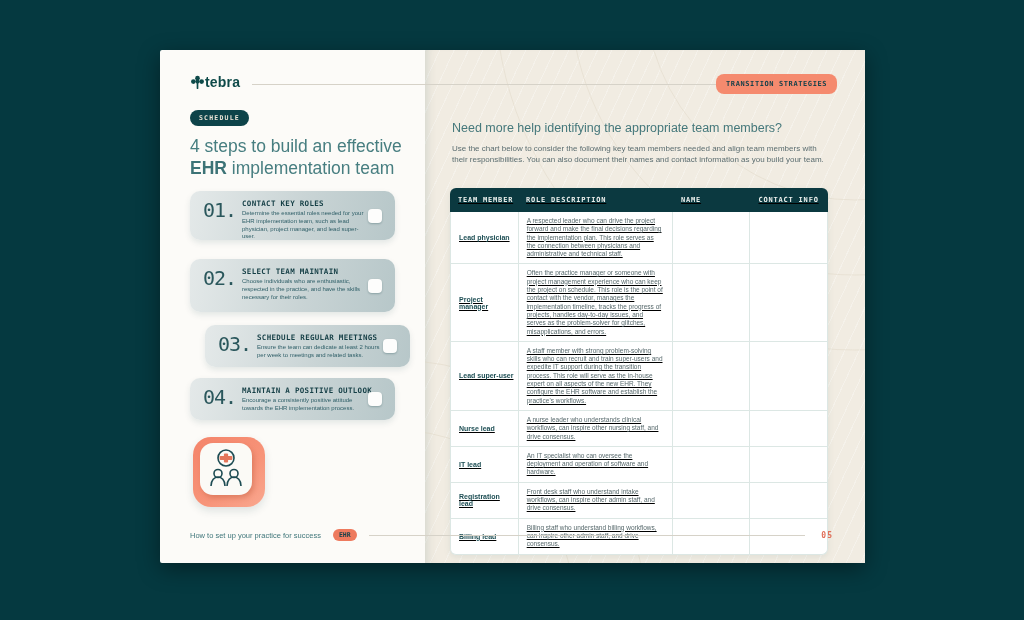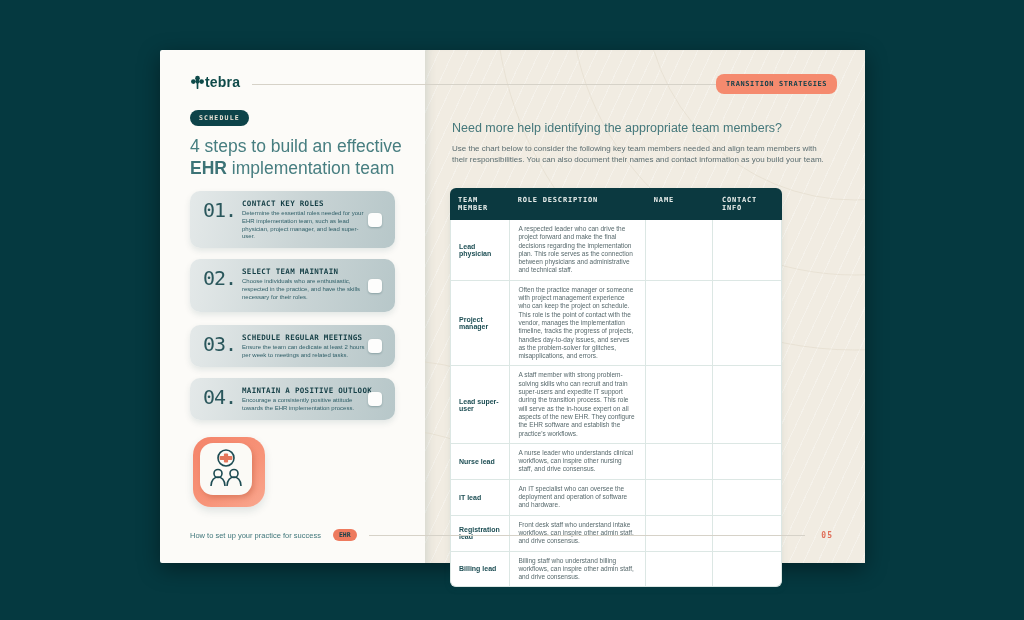--- a/index.html
+++ b/index.html
@@ -48,23 +48,23 @@
     position:absolute;left:30px;top:86px;width:230px;
     font-size:17.5px;line-height:21.5px;color:#477e80;font-weight:400;
   }
   .main-title b{color:#3c7376;}
 
   .step-card{
     position:absolute;left:30px;width:205px;border-radius:10px;
     background:linear-gradient(100deg,#e4e9e9 0%,#c9d4d5 55%,#b7c7c9 100%);
     box-shadow:0 3px 6px rgba(13,60,66,.10);
   }
-  .sc1{top:141px;height:57px;}
+  .sc1{top:141px;height:49px;}
   .sc2{top:209px;height:53px;}
-  .sc3{top:275px;height:42px;}
+  .sc3{top:275px;height:42px;margin-left:15px;}
   .sc4{top:328px;height:42px;}
   .step-number{
     position:absolute;left:13px;top:7px;
     font-family:"DejaVu Sans Mono",monospace;
     font-size:20px;color:#2a575c;letter-spacing:-1px;
   }
   .step-title{
     position:absolute;left:52px;top:8px;
     font-family:"DejaVu Sans Mono",monospace;font-weight:bold;
     font-size:7.5px;letter-spacing:.3px;color:#153f46;white-space:nowrap;
@@ -110,22 +110,22 @@
   
   .right-heading{
     position:absolute;left:292px;top:71px;
     font-size:12.5px;color:#45787b;font-weight:500;z-index:2;
   }
   .right-intro{
     position:absolute;left:292px;top:93px;width:380px;
     font-size:8px;line-height:11px;color:#5b6d70;z-index:2;
   }
 
-  .chart{position:absolute;left:290px;top:138px;width:332px;z-index:2;
-    filter:drop-shadow(0 2px 3px rgba(13,60,66,.08));}
+  .chart{position:absolute;left:290px;top:138px;width:378px;z-index:2;
+    filter:drop-shadow(0 2px 3px rgba(13,60,66,.08));text-decoration:underline;}
   .thead{
     display:flex;background:#0b3940;border-radius:6px 6px 0 0;
     color:#edf1ee;font-family:"DejaVu Sans Mono",monospace;font-weight:bold;
     font-size:7px;letter-spacing:.8px;
   }
   .th{padding:8px 2px 8px 8px;box-sizing:border-box;}
   .cw1{width:18%;}.cw2{width:41%;}.cw3{width:20.5%;}.cw4{width:20.5%;}
   .tbody{
     background:#ffffff;border:1px solid #dce7e4;border-top:none;
     border-radius:0 0 6px 6px;overflow:hidden;

